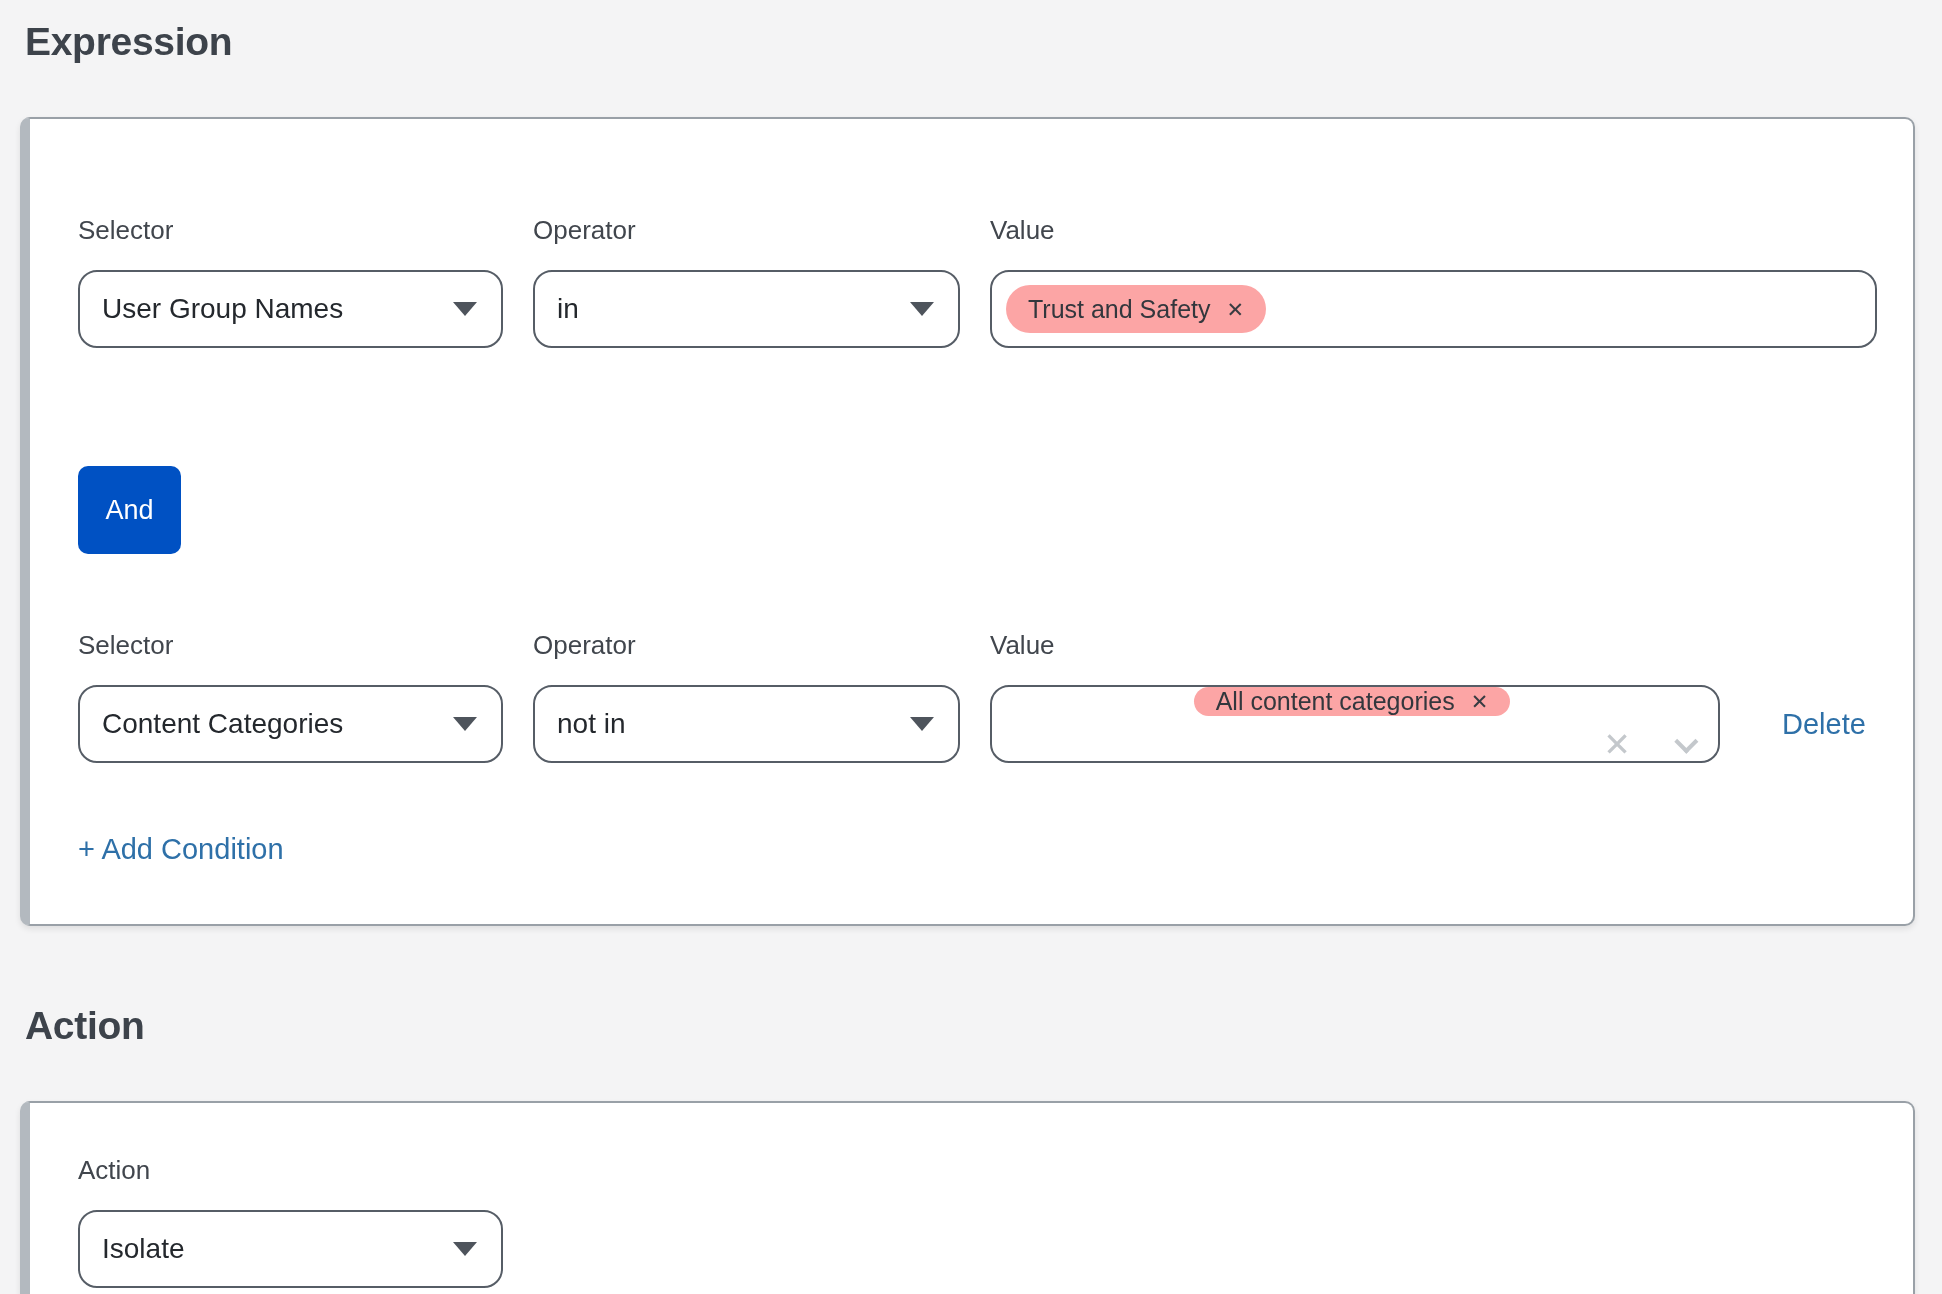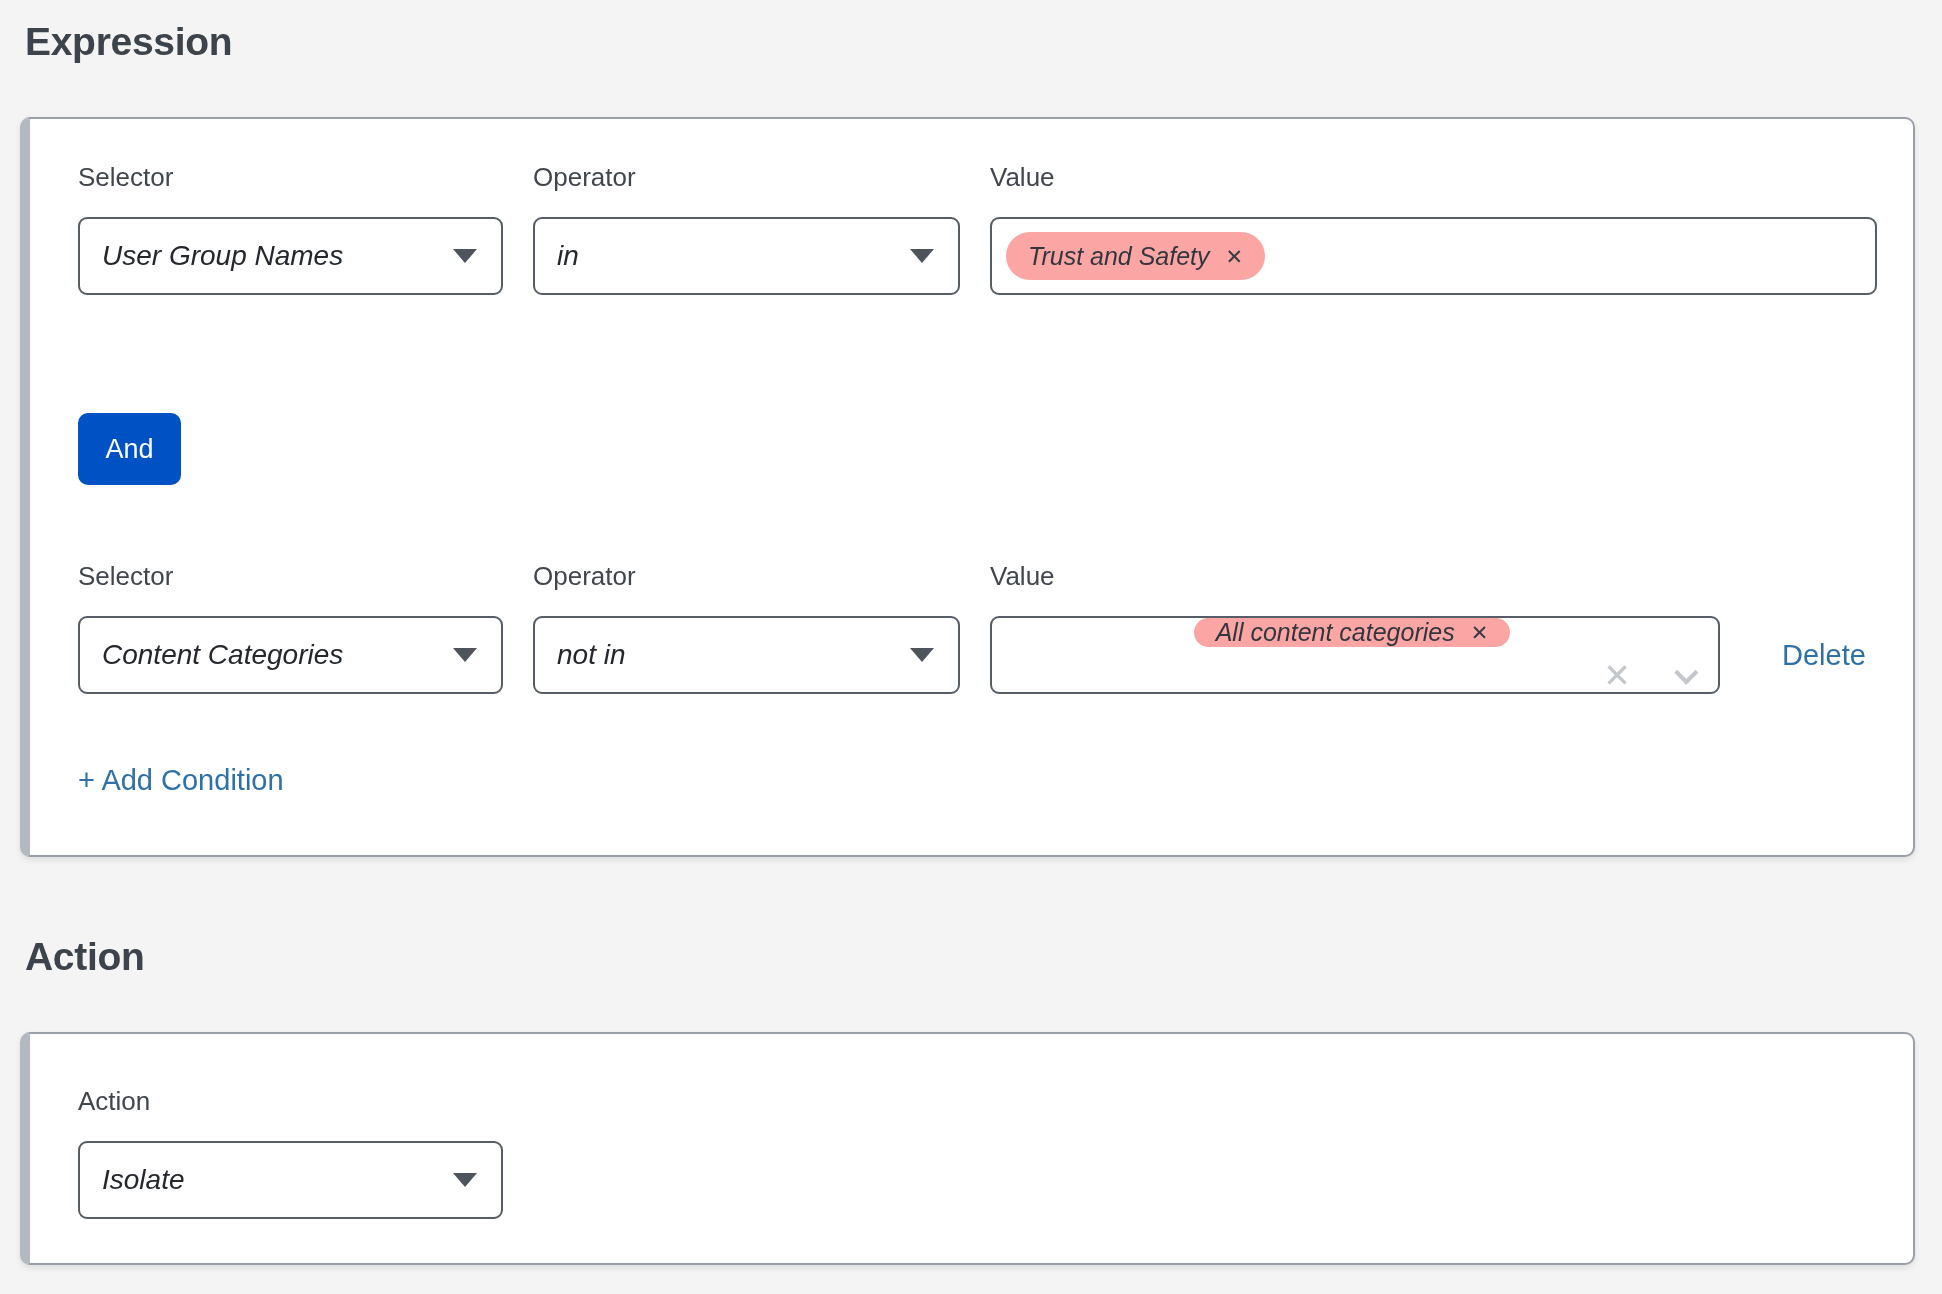--- a/index.html
+++ b/index.html
@@ -23,43 +23,42 @@
   .section-title.action { margin-top: 78px; }
 
   .card {
     background: #ffffff;
     border: 2px solid #99a0a7;
     border-left: 10px solid #b3b9bf;
     border-radius: 10px;
     box-shadow: 0 3px 6px rgba(0,0,0,0.09);
     margin: 53px 27px 0 20px;
   }
-  .card-inner { padding: 43px 60px 58px 48px; }
+  .card-inner { padding: 96px 60px 58px 48px; }
   .card-inner.action-inner { padding: 52px 60px 44px 48px; }
 
   .cond-row { display: flex; gap: 30px; align-items: flex-end; }
 
   .field { display: flex; flex-direction: column; }
   .field-label {
     font-size: 26px;
     line-height: 30px;
     color: #41464d;
     margin-bottom: 25px;
   }
 
   .control {
     height: 78px;
     background: #ffffff;
     border: 2px solid #565d66;
-    border-radius: 9px;
+    border-radius: 19px;
     display: flex;
     align-items: center;
     font-size: 28px;
     color: #24282d;
-    font-style: italic;
   }
   .select-control {
     justify-content: space-between;
     padding: 0 24px 0 22px;
     cursor: pointer;
   }
   .w-selector { width: 425px; }
   .w-operator { width: 427px; }
   .w-value-1  { width: 887px; }
   .w-value-2  { width: 730px; flex-direction: column; }
@@ -114,21 +113,21 @@
     transform: rotate(45deg) translateY(-4px);
     cursor: pointer;
   }
 
   .and-button {
     margin-top: 118px;
     display: inline-flex;
     align-items: center;
     justify-content: center;
     width: 103px;
-    height: 72px;
+    height: 88px;
     background: #0051c3;
     color: #ffffff;
     font-size: 27px;
     border: none;
     border-radius: 10px;
     cursor: pointer;
     font-family: inherit;
   }
 
   .row-2 { margin-top: 76px; }

